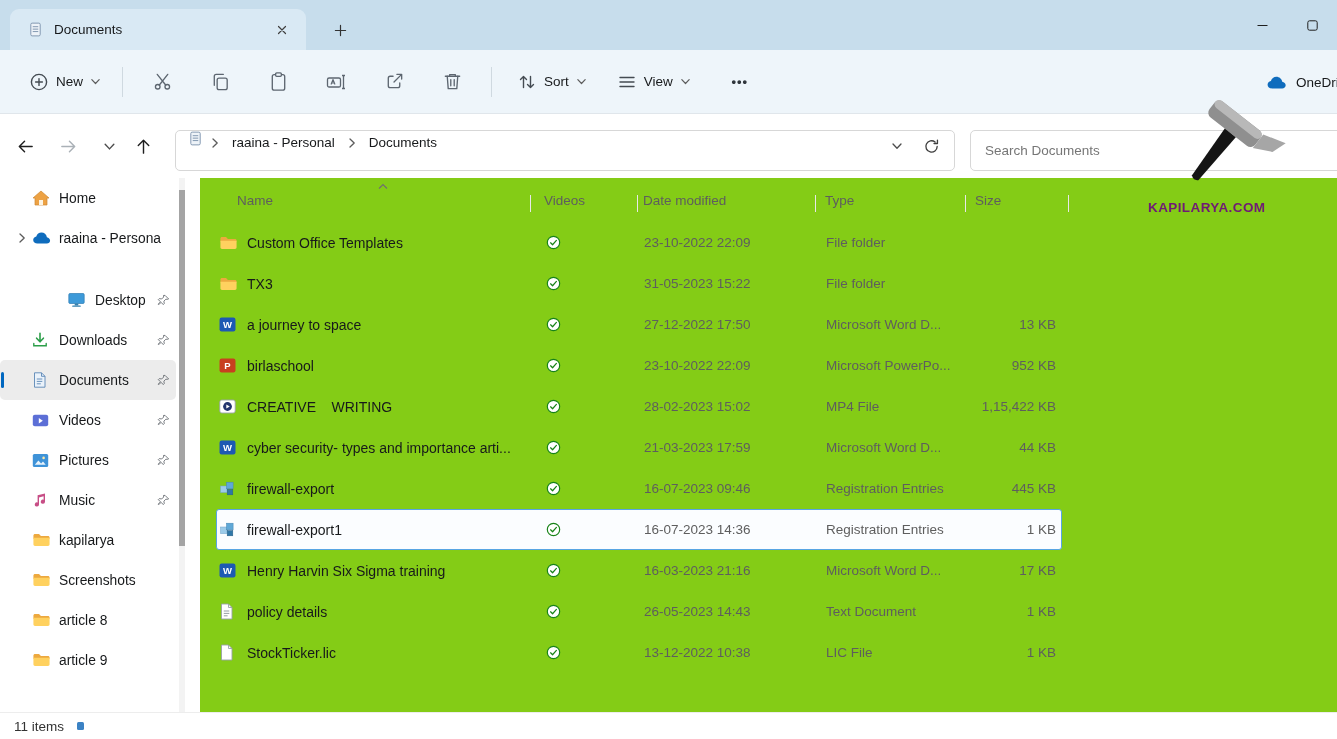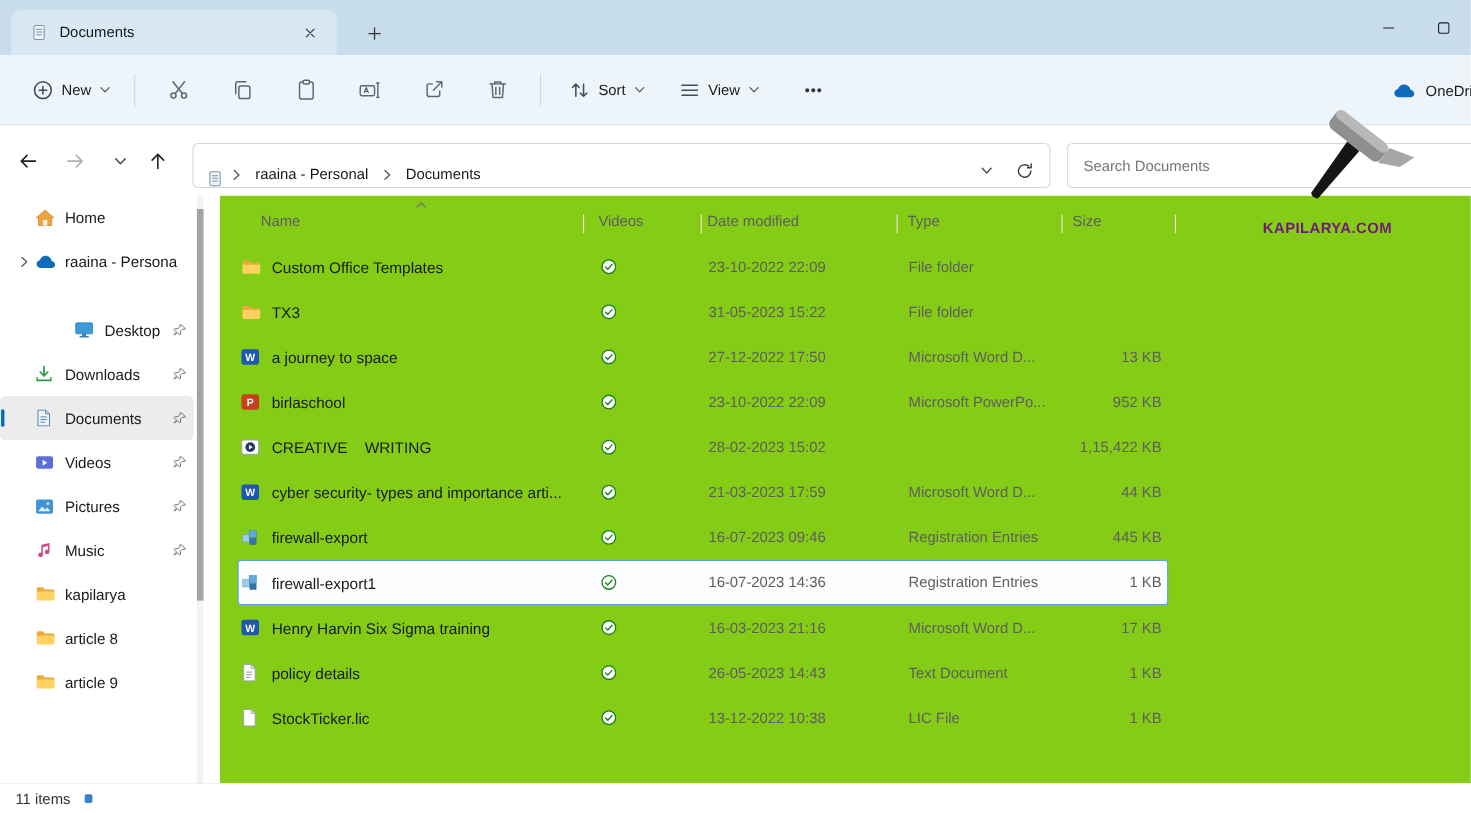--- a/index.html
+++ b/index.html
@@ -28,21 +28,21 @@
   .tb-group-label { font-size:13.5px; color:#17191b; }
   .tb-more { margin-left:16px; width:36px; height:36px; display:flex; align-items:center; justify-content:center;
     border-radius:5px; font-size:13px; letter-spacing:1px; color:#30363c; font-weight:bold; }
   .onedrive { position:absolute; left:1266px; top:0; height:64px; display:flex; align-items:center; gap:8px; }
   .onedrive-label { font-size:13.5px; color:#17191b; white-space:nowrap; }
 
   
   .navbar { position:absolute; top:114px; left:0; right:0; height:64px; background:#fff; }
   .nav-btn { position:absolute; top:16px; width:32px; height:32px; display:flex; align-items:center; justify-content:center; border-radius:5px; }
   .addressbar { position:absolute; left:175px; top:16px; width:780px; height:41px; border:1px solid #d7d7d7;
-    border-radius:5px; display:flex; align-items:flex-end; padding:0 8px 0 12px; gap:4px; background:#fff; }
+    border-radius:5px; display:flex; align-items:flex-start; padding:0 8px 0 12px; gap:4px; background:#fff; }
   .bc-items { display:flex; align-items:center; gap:2px; }
   .bc-item { padding:4px 7px; border-radius:4px; font-size:13.5px; color:#17191b; white-space:nowrap; }
   .bc-sep { display:flex; align-items:center; padding:0 2px; }
   .bc-spacer { flex:1; }
   .bc-btn { width:30px; height:30px; display:flex; align-items:center; justify-content:center; border-radius:4px; }
   .searchbox { position:absolute; left:970px; top:16px; width:380px; height:41px; border:1px solid #d7d7d7;
     border-radius:5px; background:#fff; display:flex; align-items:center; }
   .search-input { border:none; outline:none; background:transparent; width:100%; height:100%;
     padding:0 14px; font-size:13.5px; color:#222; font-family:inherit; }
   .search-input::placeholder { color:#767676; }
@@ -444,20 +444,30 @@
         <span class="slabel">kapilarya</span>
       </div>
       <div class="side-item">
         <span class="chev"></span>
         <span class="sicon">
           <svg width="19" height="16" viewBox="0 0 20 16">
             <path d="M1.5 3.2C1.5 2.2 2.2 1.6 3.2 1.6h4.2l2 2.1h7.4c1 0 1.7.7 1.7 1.7v1.4H1.5z" fill="#eda93f"></path>
             <path d="M1.5 5.6h17v6.9c0 1-.7 1.7-1.7 1.7H3.2c-1 0-1.7-.7-1.7-1.7z" fill="#ffd15f"></path>
           </svg>
         </span>
+        <span class="slabel">Screenshots</span>
+      </div>
+      <div class="side-item">
+        <span class="chev"></span>
+        <span class="sicon">
+          <svg width="19" height="16" viewBox="0 0 20 16">
+            <path d="M1.5 3.2C1.5 2.2 2.2 1.6 3.2 1.6h4.2l2 2.1h7.4c1 0 1.7.7 1.7 1.7v1.4H1.5z" fill="#eda93f"></path>
+            <path d="M1.5 5.6h17v6.9c0 1-.7 1.7-1.7 1.7H3.2c-1 0-1.7-.7-1.7-1.7z" fill="#ffd15f"></path>
+          </svg>
+        </span>
         <span class="slabel">article 8</span>
       </div>
       <div class="side-item">
         <span class="chev"></span>
         <span class="sicon">
           <svg width="19" height="16" viewBox="0 0 20 16">
             <path d="M1.5 3.2C1.5 2.2 2.2 1.6 3.2 1.6h4.2l2 2.1h7.4c1 0 1.7.7 1.7 1.7v1.4H1.5z" fill="#eda93f"></path>
             <path d="M1.5 5.6h17v6.9c0 1-.7 1.7-1.7 1.7H3.2c-1 0-1.7-.7-1.7-1.7z" fill="#ffd15f"></path>
           </svg>
         </span>
@@ -569,20 +579,21 @@
           </svg>
         </span>
         <span class="fcell fc-name">CREATIVE    WRITING</span>
         <span class="fcell fc-status">
           <svg width="15" height="15" viewBox="0 0 16 16">
             <circle cx="8" cy="8" r="6.6" fill="#fff" stroke="#178317" stroke-width="1.25"></circle>
             <path d="M4.9 8.3l2.1 2.1 4.1-4.6" fill="none" stroke="#178317" stroke-width="1.3" stroke-linecap="round" stroke-linejoin="round"></path>
           </svg>
         </span>
         <span class="fcell fc-date">28-02-2023 15:02</span>
+        <span class="fcell fc-type">MP4 File</span>
         <span class="fcell fc-size">1,15,422 KB</span>
       </div>
       <div class="frow">
         <span class="fcell fc-icon">
           <svg width="17" height="17" viewBox="0 0 17 17">
             <rect x="0.5" y="1.5" width="16" height="14" rx="2.2" fill="#1d59b3"></rect>
             <text x="8.5" y="12.2" font-size="9.5" font-weight="bold" text-anchor="middle" fill="#fff" font-family="Liberation Sans,sans-serif">W</text>
           </svg>
         </span>
         <span class="fcell fc-name">cyber security- types and importance arti...</span>

